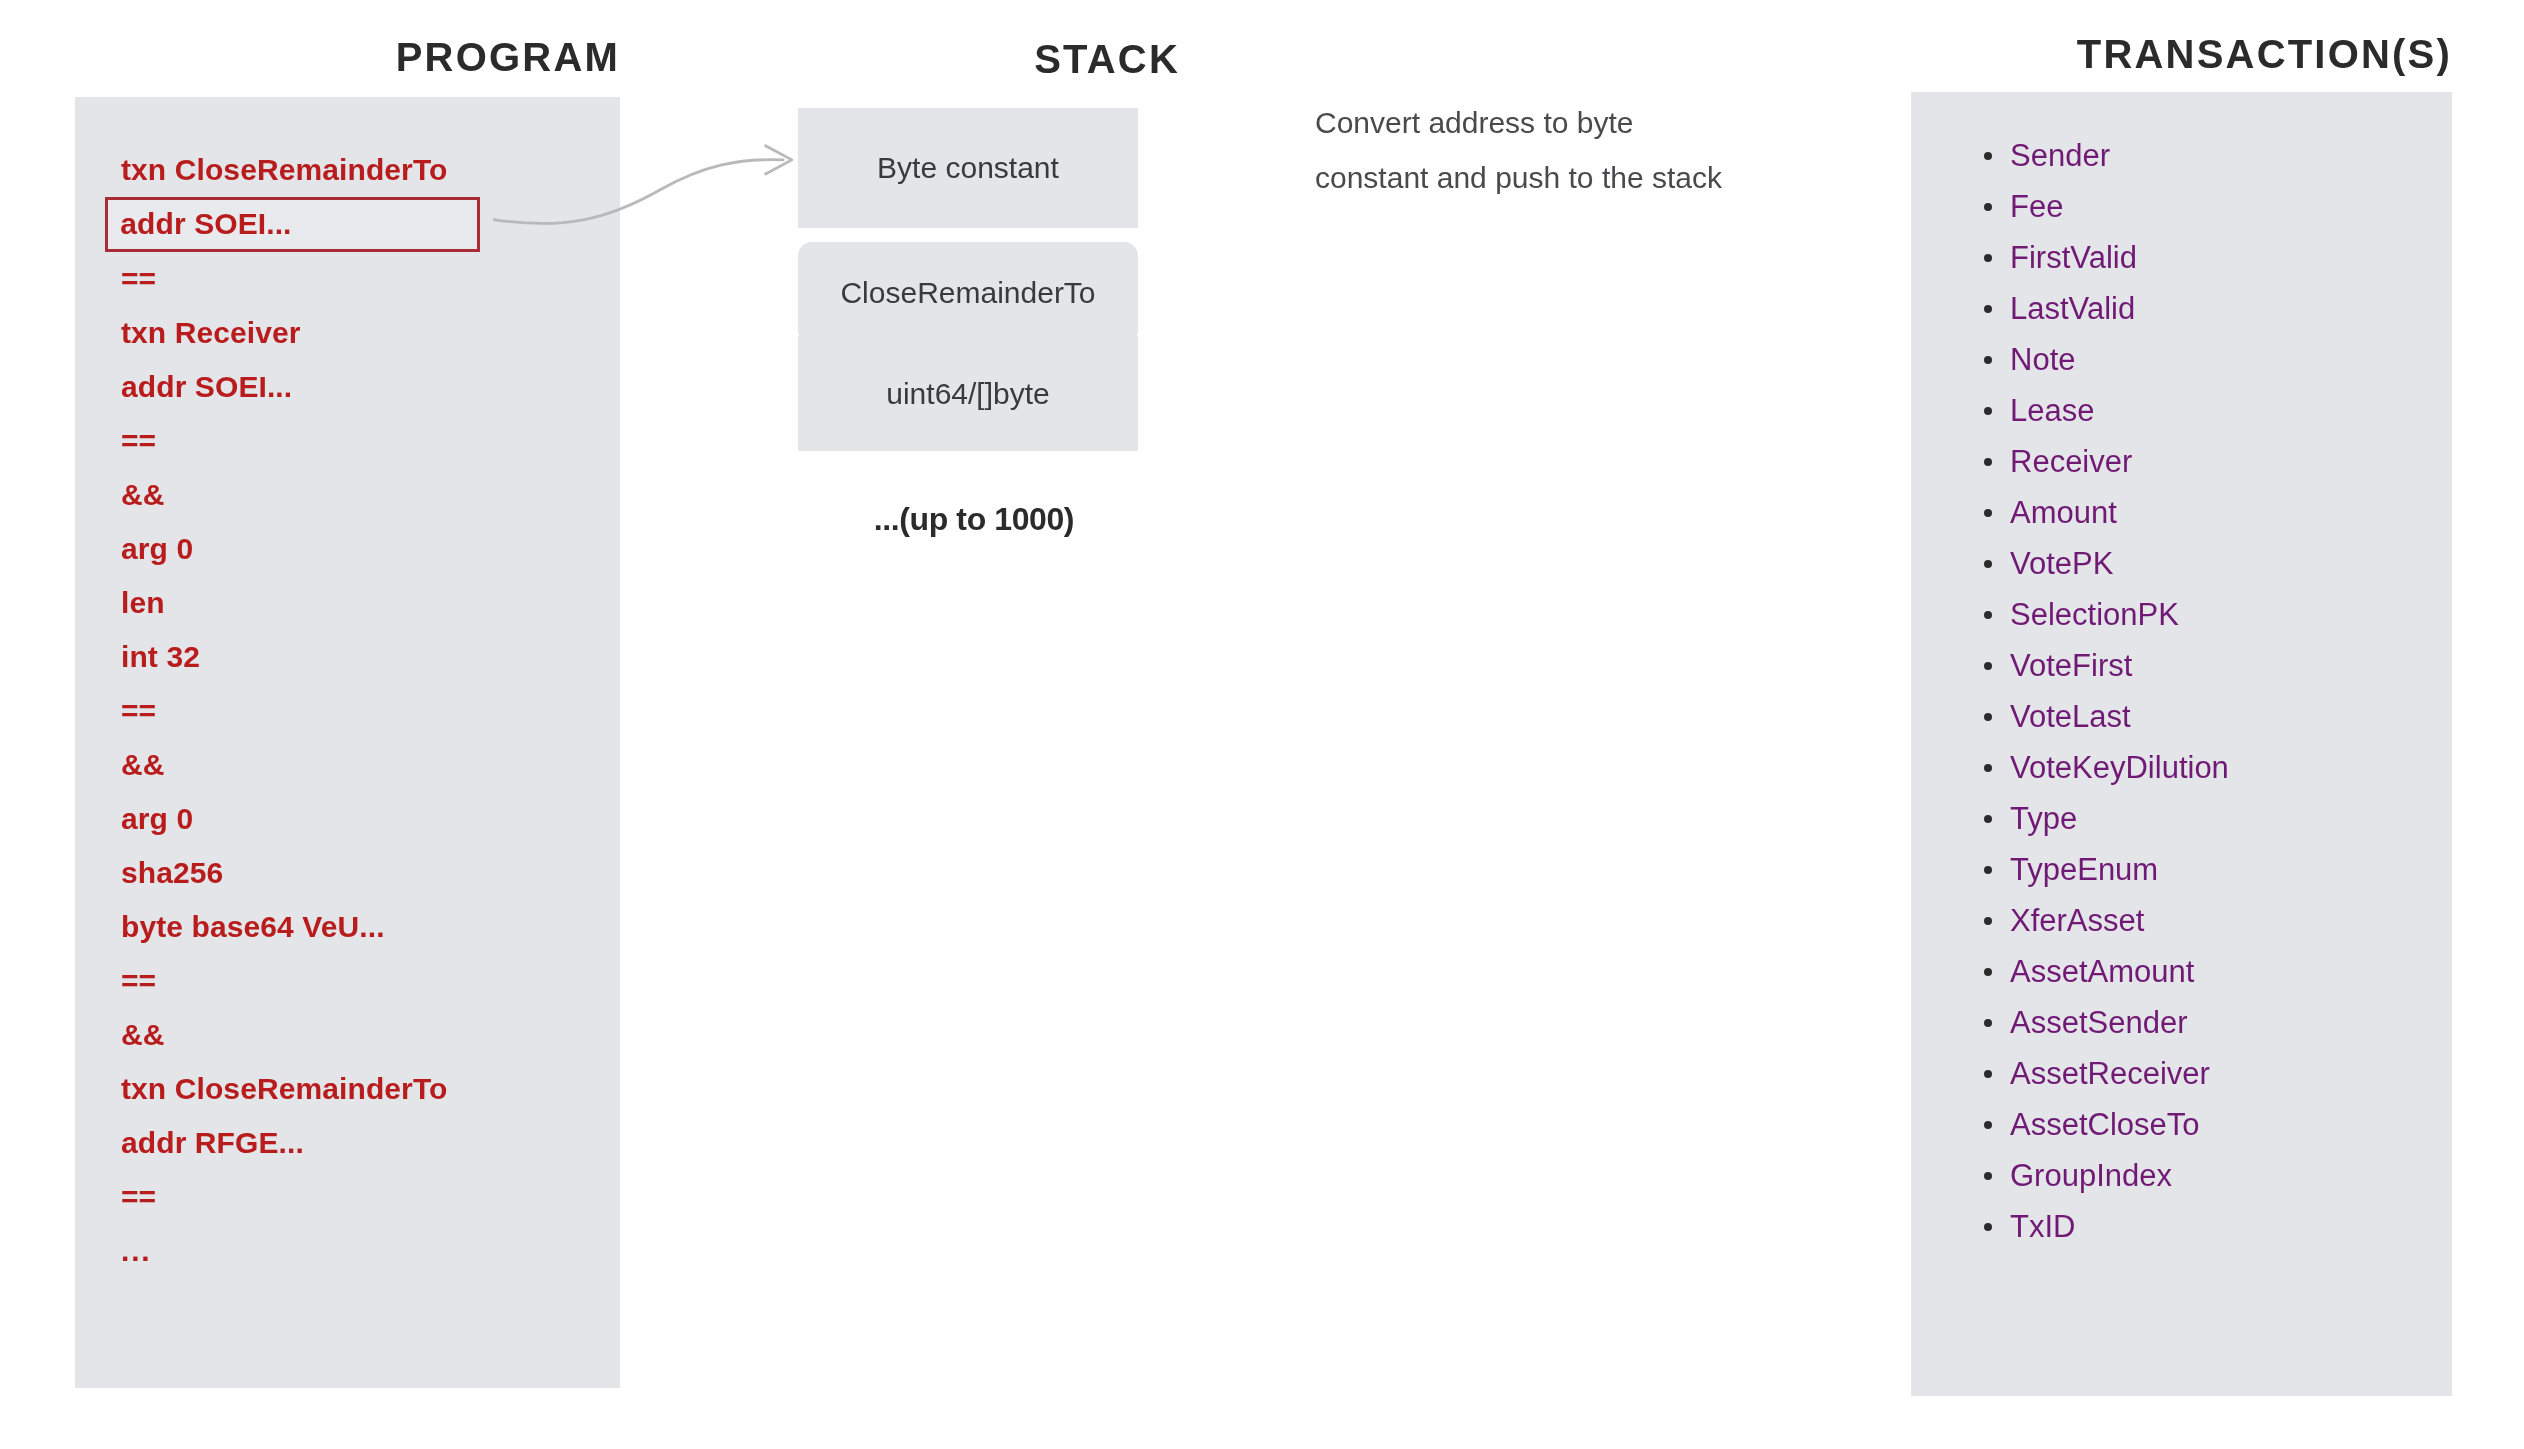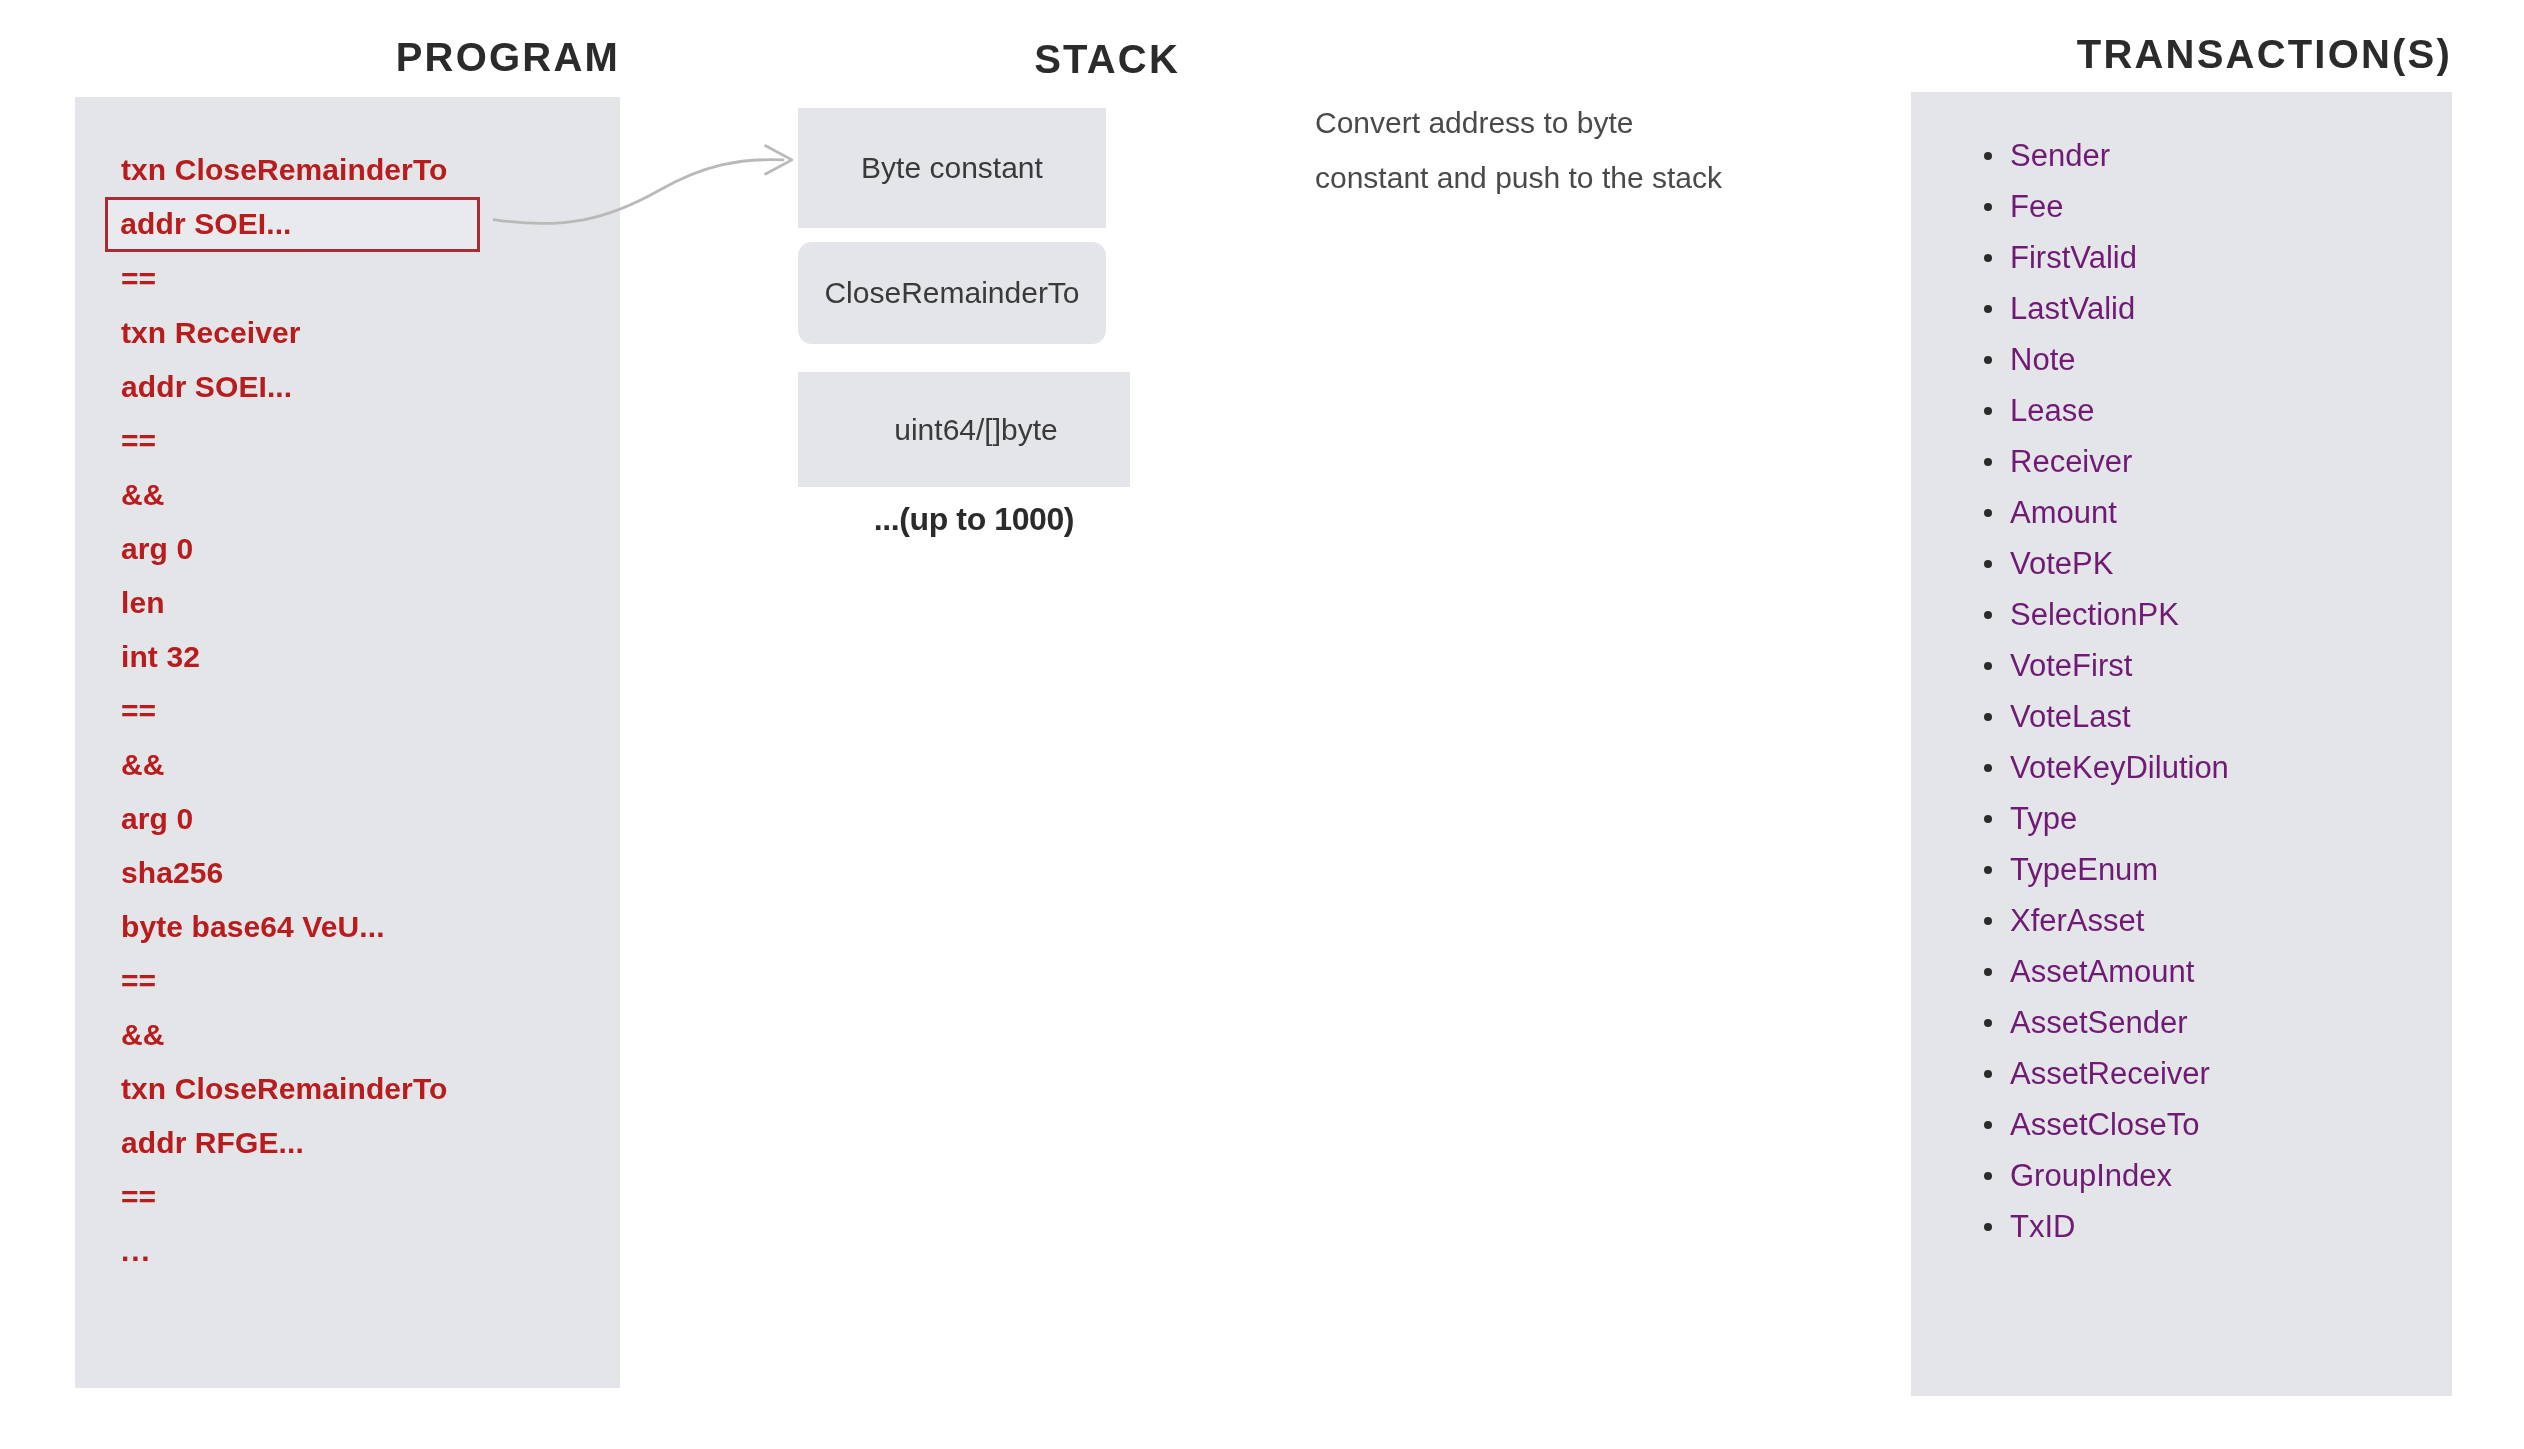--- a/index.html
+++ b/index.html
@@ -72,32 +72,32 @@
   }
   .code-line.ellipsis {
     font-size: 30px;
     letter-spacing: 1.8px;
   }
 
   
   .stack-box {
     position: absolute;
     left: 798px;
-    width: 308px;
+    width: 340px;
     background: #e3e5e8;
     display: flex;
     align-items: center;
     justify-content: center;
     font-size: 30px;
     color: #3a3a3c;
     white-space: nowrap;
   }
   #stack-box-0 { top: 108px; height: 120px; }
   #stack-box-1 { top: 242px; height: 102px; border-radius: 14px; }
-  #stack-box-2 { top: 372px; height: 115px; padding-left: 24px; }
+  #stack-box-2 { top: 336px; height: 115px; }
 
   #stack-more {
     position: absolute;
     left: 798px;
     top: 501px;
     width: 352px;
     text-align: center;
     font-size: 32px;
     font-weight: 700;
     color: #2b2b2b;

